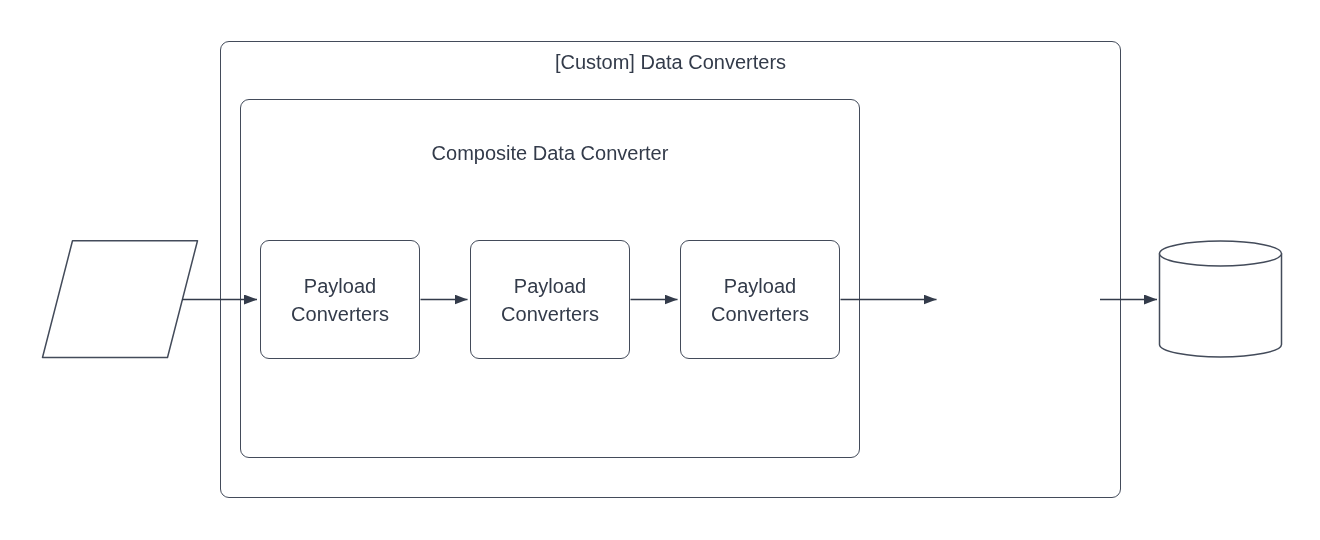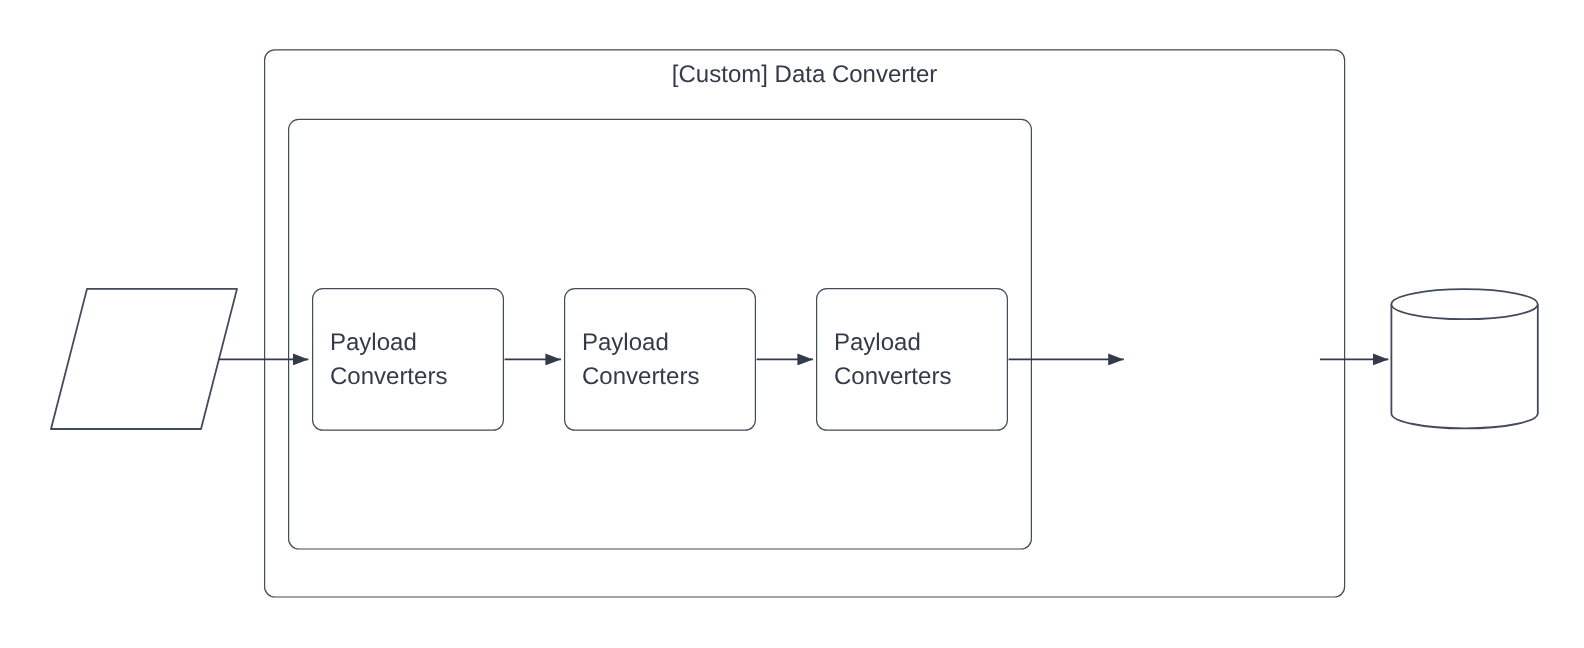--- a/index.html
+++ b/index.html
@@ -55,21 +55,21 @@
     width: 620px;
   }
   .node {
     position: absolute;
     border: 1.5px solid #434b5a;
     border-radius: 9px;
     background: #ffffff;
     display: flex;
     align-items: center;
     justify-content: center;
-    text-align: left;
+    text-align: center;
     font-size: 20px;
     line-height: 28px;
     z-index: 3;
     box-sizing: border-box;
   }
   .node-box { top: 240px; width: 160px; height: 119px; }
   .node-box-1 { left: 260px; }
   .node-box-2 { left: 470px; }
   .node-box-3 { left: 680px; }
   .node-codec { left: 939px; top: 240px; width: 161px; height: 119px; }
@@ -105,21 +105,22 @@
   }
   .storage-label-text { display: inline-block; width: 100px; }
 </style>
 </head>
 <body>
 
 <div class="canvas">
 
   <div class="container container-outer"></div>
   <div class="container container-inner"></div>
-  <div class="container-title title-outer">[Custom] Data Converter</div>
+  <div class="container-title title-outer">[Custom] Data Converters</div>
+  <div class="container-title title-inner">Composite Data Converter</div>
 
   <svg class="shape-layer" width="1320" height="540" viewBox="0 0 1320 540">
     <defs>
       <marker id="arrowhead" markerUnits="userSpaceOnUse" markerWidth="14" markerHeight="10" refX="13" refY="5" orient="auto">
         <path d="M0,0 L13,5 L0,10 Z" fill="#333b4a"></path>
       </marker>
     </defs>
 
     <path d="M72.5,240.75 L197.5,240.75 L167.5,357.5 L42.5,357.5 Z" fill="#ffffff" stroke="#434b5a" stroke-width="1.5" stroke-linejoin="round"></path>
 

